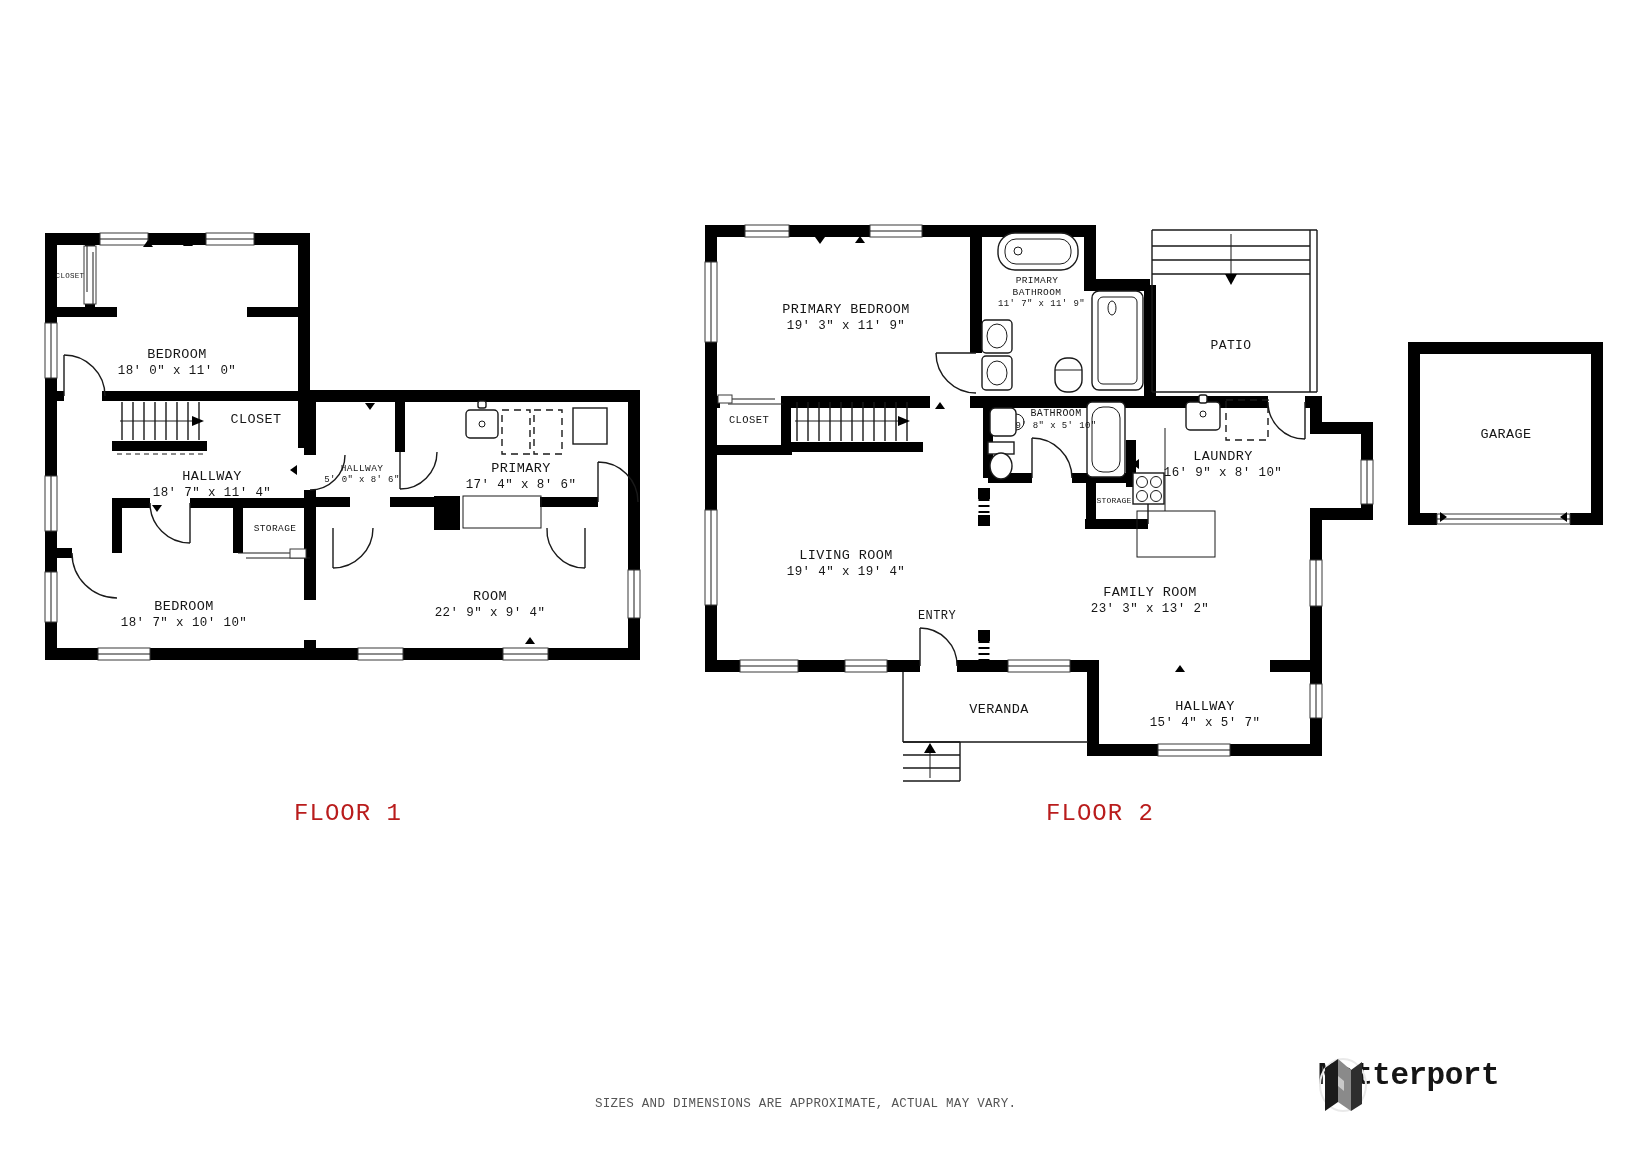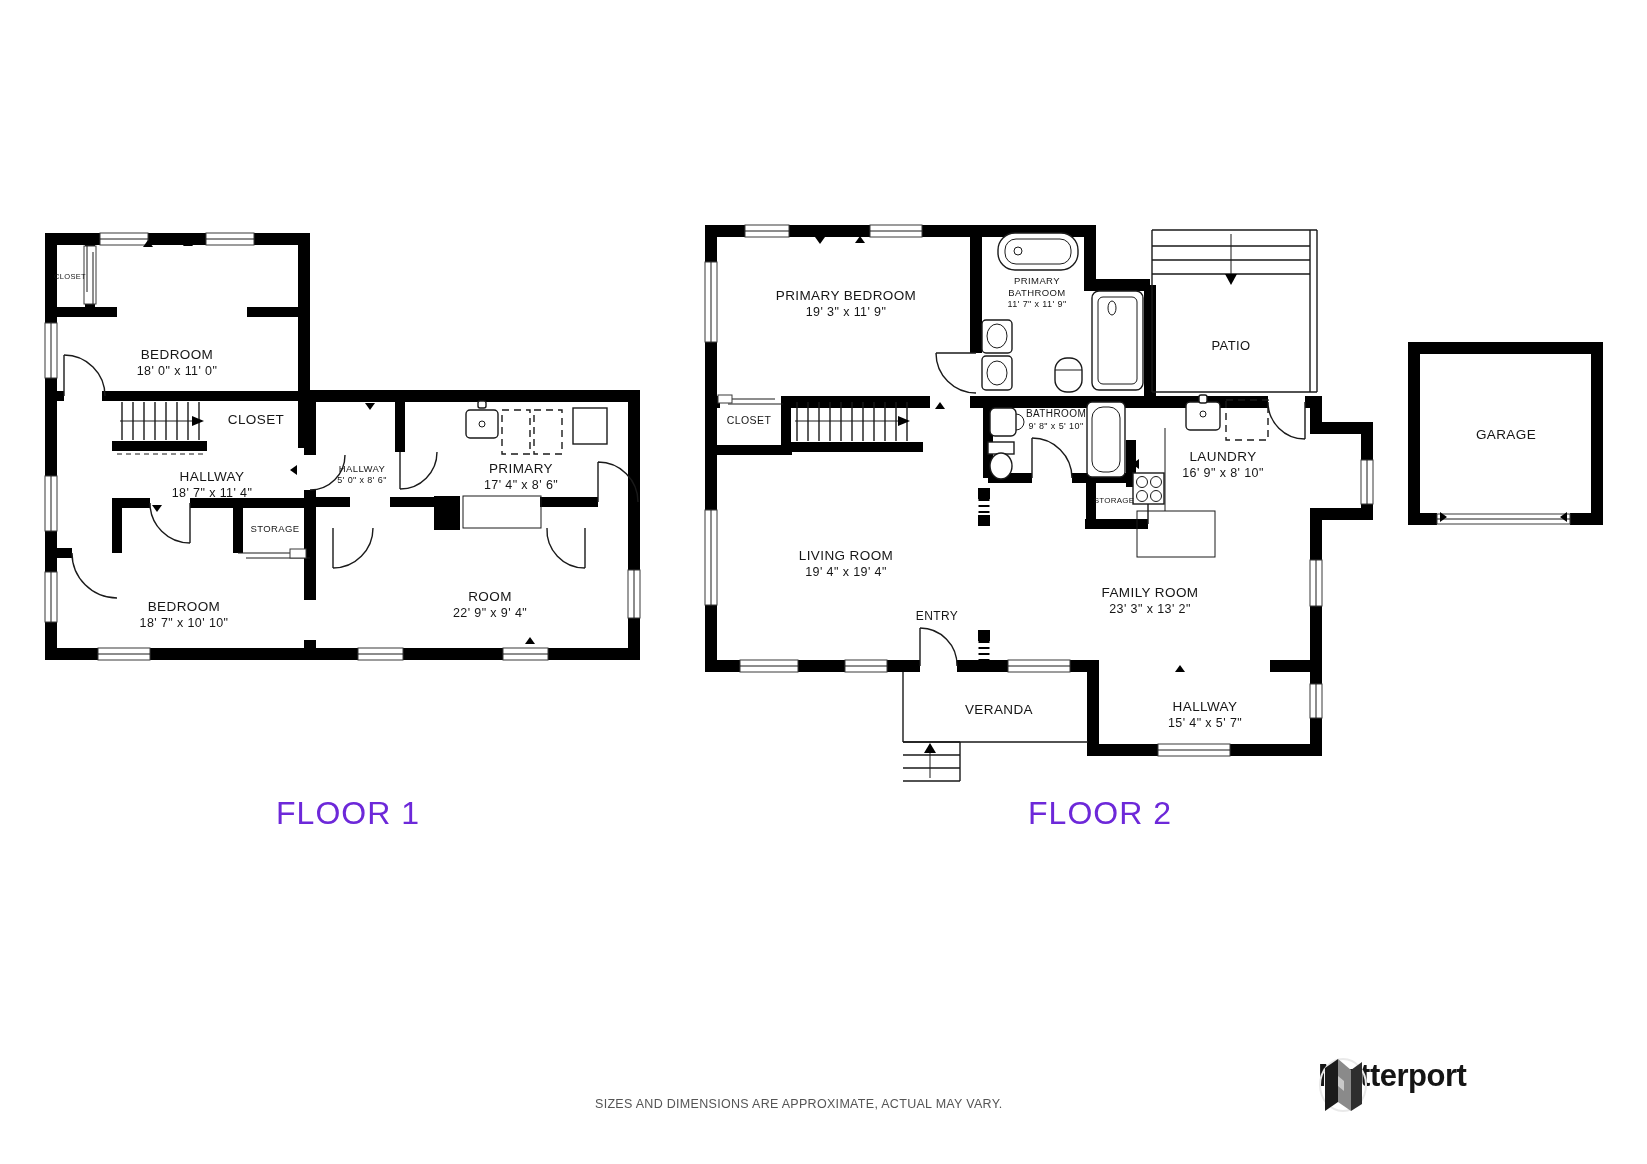--- a/index.html
+++ b/index.html
@@ -1,33 +1,33 @@
 <!DOCTYPE html>
 <html><head>
 <meta charset="utf-8">
 <style>
   html,body{margin:0;padding:0;background:#fff;}
   .canvas{position:relative;width:1611px;height:1164px;background:#ffffff;
-          font-family:Liberation Sans, sans-serif;overflow:hidden;}
+          font-family:Liberation Mono, monospace;overflow:hidden;}
   svg{position:absolute;left:0;top:0;}
   .wall{stroke:#000;fill:none;stroke-linecap:butt;}
   .w12{stroke-width:12;} .w10{stroke-width:10;}
   .thin{stroke:#1a1a1a;stroke-width:1.4;fill:none;}
   .thin2{stroke:#1a1a1a;stroke-width:1;fill:none;}
   .winr{fill:#fff;stroke:#3a3a3a;stroke-width:1;}
   .fix{stroke:#1a1a1a;stroke-width:1.4;fill:#fff;}
   .dash{stroke:#1a1a1a;stroke-width:1.4;fill:none;stroke-dasharray:7 5;}
   .dot{stroke:#000;stroke-width:11;fill:none;stroke-dasharray:2 4;}
   .blk{fill:#000;stroke:none;}
   .lbl{position:absolute;transform:translate(-50%,-50%);text-align:center;
        color:#161616;white-space:nowrap;line-height:1.25;letter-spacing:.4px;}
   .lbl .nm{display:block;}
   .lbl .dm{display:block;}
   .floor-title{position:absolute;transform:translate(-50%,-50%);
-       font-size:32px;color:#6d28d9;letter-spacing:1px;}
+       font-size:24px;color:#b91c1c;letter-spacing:1px;}
   .disclaimer{position:absolute;font-size:12.5px;color:#555;letter-spacing:.3px;}
   .brand{position:absolute;display:flex;align-items:center;gap:10px;}
   .brand .word{font-size:31px;font-weight:bold;color:#151515;letter-spacing:-.5px;}
 </style>
 </head>
 <body>
 
 <div class="canvas">
 
 <svg width="1647" height="1164" viewBox="0 0 1647 1164">
@@ -330,21 +330,21 @@
 <div class="lbl" style="left:184px;top:615px;font-size:13.5px">
   <span class="nm">BEDROOM</span>
   <span class="dm" style="font-size:12.5px">18' 7" x 10' 10"</span>
     </div>
 
 <div class="lbl" style="left:490px;top:605px;font-size:13.5px">
   <span class="nm">ROOM</span>
   <span class="dm" style="font-size:12.5px">22' 9" x 9' 4"</span>
     </div>
 
-<div class="lbl" style="left:846px;top:304px;font-size:13.5px">
+<div class="lbl" style="left:846px;top:318px;font-size:13.5px">
   <span class="nm">PRIMARY BEDROOM</span>
   <span class="dm" style="font-size:12.5px">19' 3" x 11' 9"</span>
     </div>
 
 <div class="lbl" style="left:1037px;top:292px;font-size:9.5px;white-space:normal;width:78px">
   <span class="nm">PRIMARY BATHROOM</span>
   <span class="dm" style="font-size:9px;white-space:nowrap">11' 7" x 11' 9"</span>
     </div>
 
 <div class="lbl" style="left:1231px;top:346px;font-size:13px">

